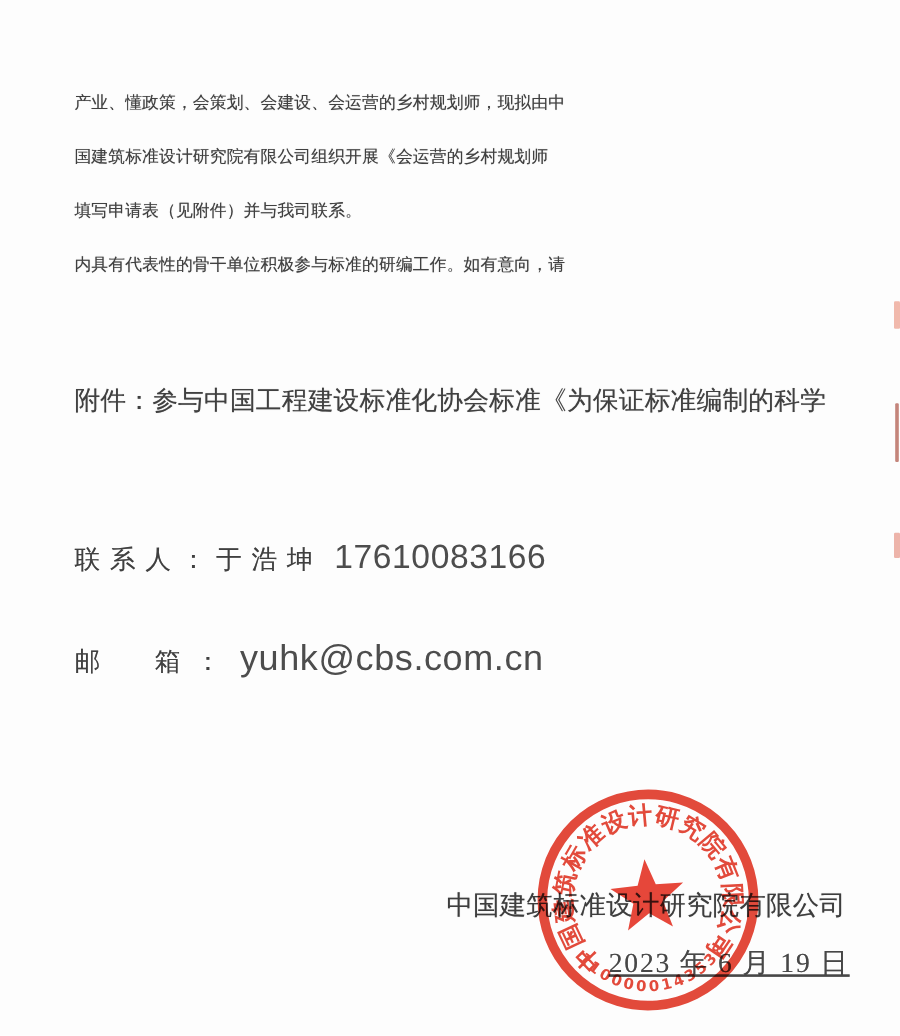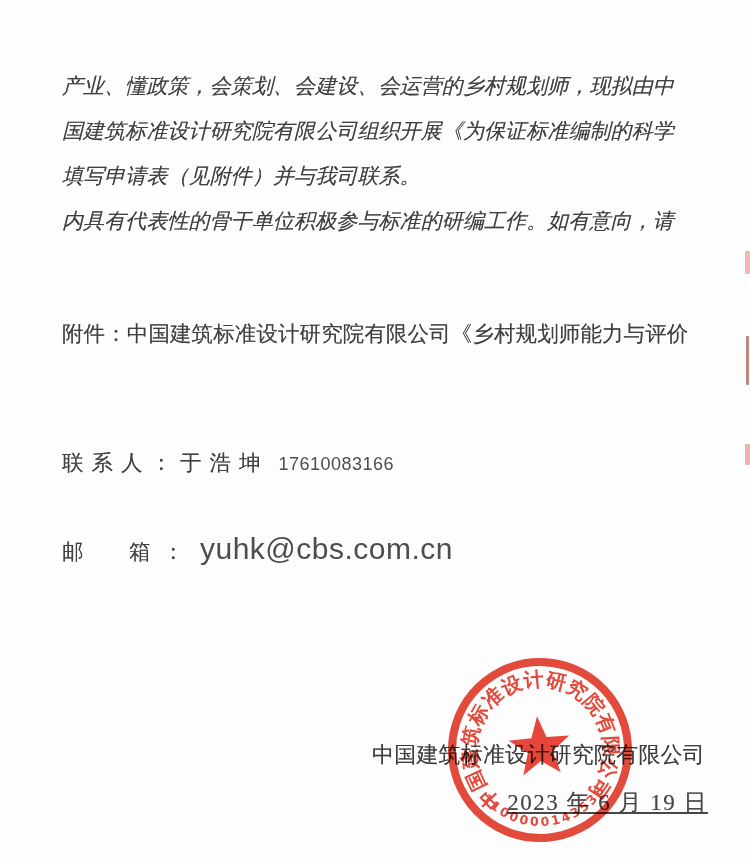--- a/index.html
+++ b/index.html
@@ -8,40 +8,39 @@
     background: #fdfdfd;
     position: relative;
     overflow: hidden;
     font-family: "Liberation Serif", "DejaVu Serif", serif;
     color: #404040;
   }
   .page { position: absolute; inset: 0; }
 
   .body-paragraph {
     position: absolute; top: 64px; left: 62px; width: 640px;
-    font-size: 21px; line-height: 45px;
+    font-size: 14px; line-height: 45px;
     letter-spacing: 0.1px;
     text-shadow: 0 0 0.6px rgba(70,70,70,0.55);
-    font-style: italic;
   }
   .attachment-note {
     position: absolute; top: 313px; left: 62px; width: 640px;
     font-size: 21.5px; line-height: 43px;
     letter-spacing: 0.1px;
     text-shadow: 0 0 0.6px rgba(70,70,70,0.55);
   }
   .contact-line {
     position: absolute; top: 441px; left: 62px; width: 640px;
     font-size: 21.5px; line-height: 45px;
     text-shadow: 0 0 0.5px rgba(70,70,70,0.5);
   }
   .contact-line .zh { letter-spacing: 8px; }
   .sans-val {
     font-family: "Liberation Sans", "DejaVu Sans", sans-serif;
-    font-size: 18px; color: #4d4d4d; letter-spacing: 0.5px;
+    font-size: 28px; color: #4d4d4d; letter-spacing: 0.5px;
     text-shadow: none;
   }
   .contact-phone { margin-left: 10px; }
   .email-line {
     position: absolute; top: 526px; left: 62px; width: 640px;
     font-size: 21.5px; line-height: 45px;
     text-shadow: 0 0 0.5px rgba(70,70,70,0.5);
   }
   .email-line .zh { letter-spacing: 12px; }
   .email-address { font-size: 30px; margin-left: 4px; }
@@ -79,27 +78,27 @@
   .edge-mark.b { top: 336px; right: 1px; width: 3px; height: 49px; background: #b5675a; opacity: .8; }
   .edge-mark.c { top: 444px; right: 0; width: 5px; height: 21px; background: #eaa79b; opacity: .85; }
 </style>
 </head>
 <body>
 
 <div class="page">
 
   <div class="body-paragraph">
     <div>产业、懂政策，会策划、会建设、会运营的乡村规划师，现拟由中</div>
-    <div>国建筑标准设计研究院有限公司组织开展《为保证标准编制的科学</div>
+    <div>国建筑标准设计研究院有限公司组织开展《会运营的乡村规划师</div>
     <div>填写申请表（见附件）并与我司联系。</div>
     <div>内具有代表性的骨干单位积极参与标准的研编工作。如有意向，请</div>
   </div>
 
   <div class="attachment-note">
-    <div>附件：中国建筑标准设计研究院有限公司《乡村规划师能力与评价</div>
+    <div>附件：参与中国工程建设标准化协会标准《为保证标准编制的科学</div>
   </div>
 
   <div class="contact-line">
     <span class="zh">联系人：</span><span class="zh">于浩坤</span><span class="sans-val contact-phone">17610083166</span>
   </div>
 
   <div class="email-line">
     <span class="zh">邮　箱：</span><span class="sans-val email-address">yuhk@cbs.com.cn</span>
   </div>
 

